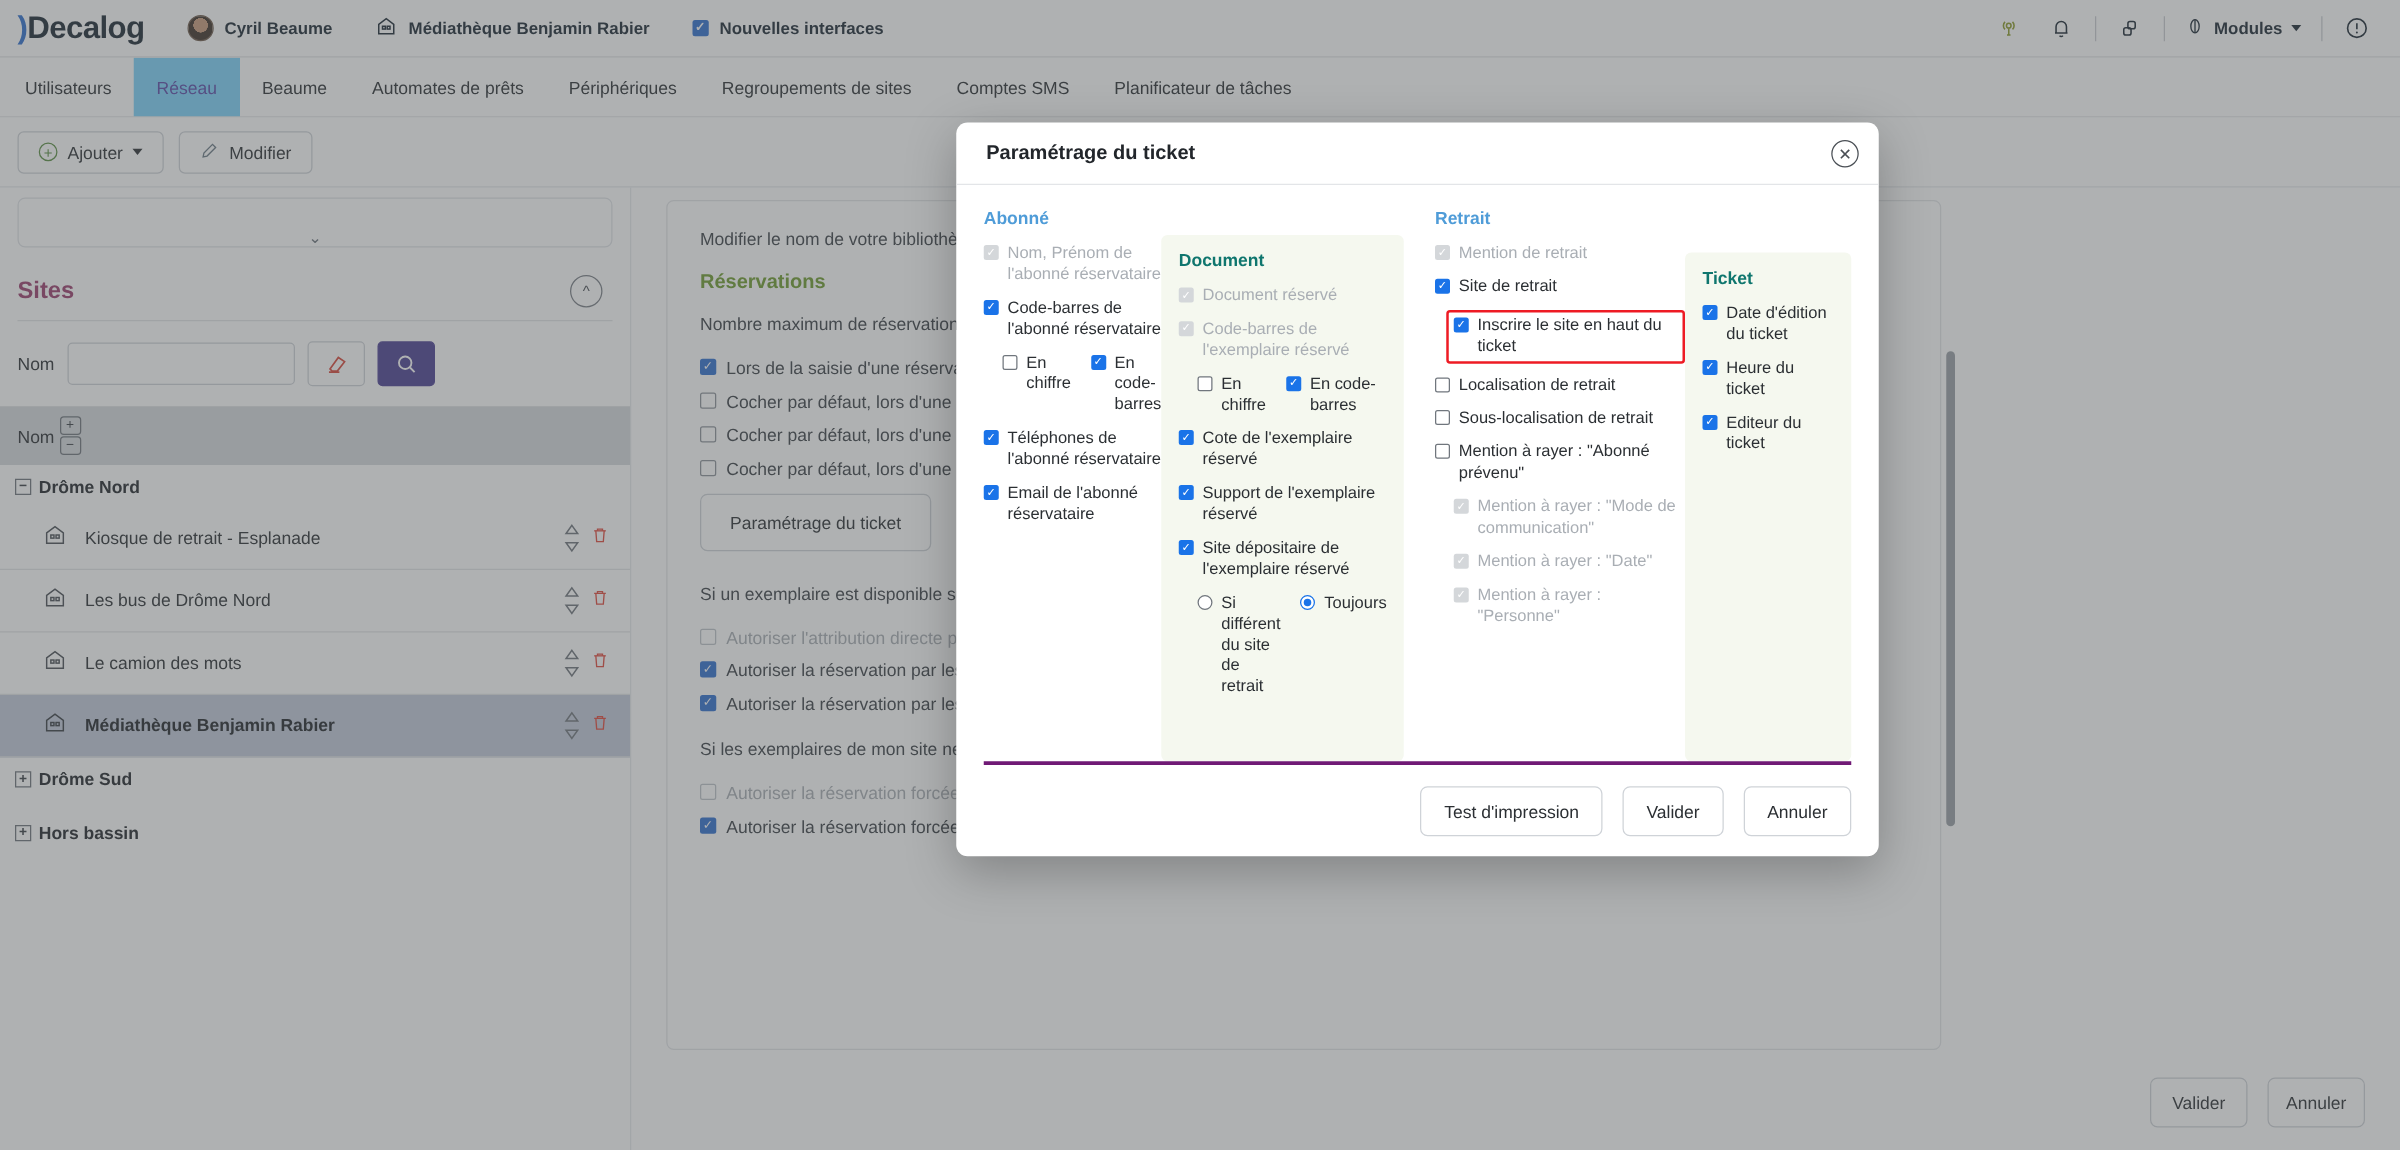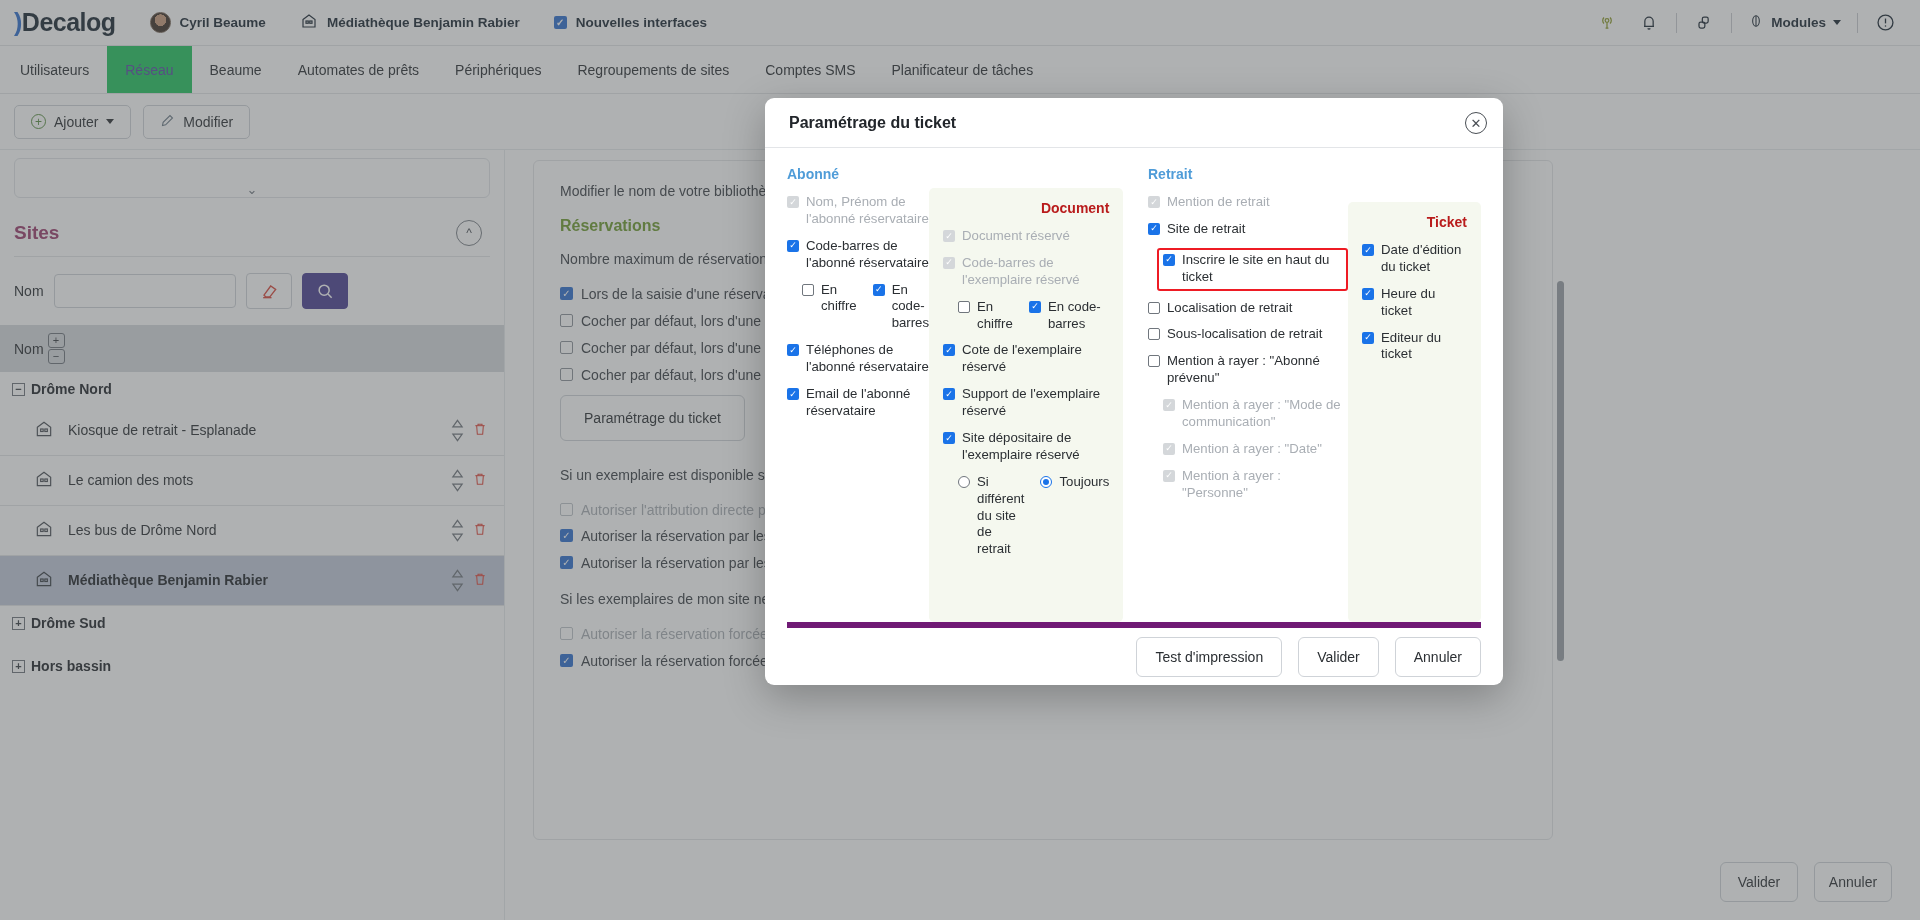--- a/index.html
+++ b/index.html
@@ -40,21 +40,21 @@
   .caret { width:0;height:0;border-left:4px solid transparent;border-right:4px solid transparent;
            border-top:5px solid #1b2733; display:inline-block; }
   .cbx-blue { width:13px;height:13px;border-radius:2px;background:#2f6fd0;display:inline-flex;
               align-items:center;justify-content:center;color:#fff;font-size:10px;line-height:1;}
 
   
   .navtabs { height:48px; display:flex; align-items:stretch; border-bottom:1px solid #e3e5e8;
              background:#fff; padding-left:2px; }
   .navtab { display:flex; align-items:center; padding:0 18px; font-size:14px; color:#2b2f33;
             white-space:nowrap; }
-  .navtab.active { color:#5b4ba8; background:#22c55e; font-weight:500; }
+  .navtab.active { color:#5b4ba8; background:#7dd3fc; font-weight:500; }
 
   
   .actionbar { height:56px; display:flex; align-items:center; gap:12px; padding:0 14px;
                border-bottom:1px solid #e8eaed; background:#fff; }
   .abtn { display:flex; align-items:center; gap:8px; height:34px; padding:0 16px;
           border:1px solid #cfd3d8; border-radius:5px; background:#fff; font-size:14px;
           color:#2b2f33; }
   .circ { width:15px;height:15px;border-radius:50%;border:1.4px solid #5b8f43;
           display:inline-flex;align-items:center;justify-content:center;color:#5b8f43;
           font-size:12px;line-height:1;}
@@ -138,21 +138,21 @@
   .modal-body { flex:1; display:flex; padding: 18px 22px 0 22px; gap:0; overflow:hidden; }
   .mcol { width:50%; display:flex; flex-direction:row; }
   .mcol.left { padding-right:14px; }
   .mcol.right { padding-left:14px; }
 
   .panel { border-radius:5px; padding:12px 14px 14px 14px; }
   .panel.plain { padding:0 0 0 0; }
   .panel.tint { background:#f5f8ef; }
   .panel-h { font-size:14px; font-weight:700; margin: 0 0 12px 0; }
   .h-blue { color:#4f9cd8; }
-  .h-green { color:#b91c1c;text-align:right; }
+  .h-green { color:#0f766e; }
 
   .opt { display:flex; align-items:flex-start; gap:7px; font-size:13.2px; line-height:1.28;
          margin-bottom:10px; color:#2b2f33; }
   .opt.ind { padding-left:15px; }
   .opt.dis { color:#a9aeb4; }
   .cb { width:12px; height:12px; border-radius:2px; flex:none; margin-top:2px;
         display:flex; align-items:center; justify-content:center; font-size:9px; line-height:1; }
   .cb.on { background:#1a73e8; color:#fff; }
   .cb.off { background:#fff; border:1.2px solid #70767d; }
   .cb.dis-on { background:#d4d7da; color:#fff; }
@@ -162,21 +162,21 @@
   .rb.on::after { content:""; width:6px; height:6px; border-radius:50%; background:#1a73e8; }
 
   .inline2 { display:flex; gap:16px; padding-left:15px; margin-bottom:10px; }
   .inline2 .opt { margin-bottom:0; }
   .wrapw { max-width:90px; }
 
   .hlbox { border:2px solid #ee1b24; border-radius:3px; padding:2px 6px 3px 4px;
            margin: 0 0 9px 9px; display:inline-flex; }
   .hlbox .opt { margin-bottom:0; }
 
-  .modal-foot { height:63px; border-top:6px solid #701a75; margin:0 22px;
+  .modal-foot { height:76px; border-top:3px solid #701a75; margin:0 22px;
                 display:flex; align-items:center; justify-content:flex-end; gap:16px; }
   .mbtn { height:40px; padding:0 18px; min-width:78px; border:1px solid #cfd3d8; border-radius:6px;
           background:#fff; display:flex; align-items:center; justify-content:center;
           font-size:14px; color:#2b2f33; }
 </style>
 </head>
 <body>
 
 <div id="app-root">
 
@@ -346,21 +346,21 @@
       </div>
 
       <div class="site-row">
         <span>
           <svg width="20" height="20" viewBox="0 0 24 24" fill="none" stroke="#4a4f55" stroke-width="1.4">
             <path d="M4 10 L12 4 L20 10 V20 H4 Z"></path>
               <rect x="8" y="12" width="3" height="3"></rect>
               <rect x="13" y="12" width="3" height="3"></rect>
           </svg>
         </span>
-        <span class="site-name">Le camion des mots</span>
+        <span class="site-name">Les bus de Drôme Nord</span>
         <span class="rowicons">
           <span class="sortpair">
             <svg width="13" height="11" viewBox="0 0 14 11" fill="none" stroke="#6f757c" stroke-width="1.3">
                 <path d="M7 1 L12 8 H2 Z"></path>
               </svg>
             <svg width="13" height="11" viewBox="0 0 14 11" fill="none" stroke="#6f757c" stroke-width="1.3">
                 <path d="M7 10 L12 3 H2 Z"></path>
               </svg>
           </span>
           <span class="trash">
@@ -374,21 +374,21 @@
       </div>
 
       <div class="site-row">
         <span>
           <svg width="20" height="20" viewBox="0 0 24 24" fill="none" stroke="#4a4f55" stroke-width="1.4">
             <path d="M4 10 L12 4 L20 10 V20 H4 Z"></path>
               <rect x="8" y="12" width="3" height="3"></rect>
               <rect x="13" y="12" width="3" height="3"></rect>
           </svg>
         </span>
-        <span class="site-name">Les bus de Drôme Nord</span>
+        <span class="site-name">Le camion des mots</span>
         <span class="rowicons">
           <span class="sortpair">
             <svg width="13" height="11" viewBox="0 0 14 11" fill="none" stroke="#6f757c" stroke-width="1.3">
                 <path d="M7 1 L12 8 H2 Z"></path>
               </svg>
             <svg width="13" height="11" viewBox="0 0 14 11" fill="none" stroke="#6f757c" stroke-width="1.3">
                 <path d="M7 10 L12 3 H2 Z"></path>
               </svg>
           </span>
           <span class="trash">

